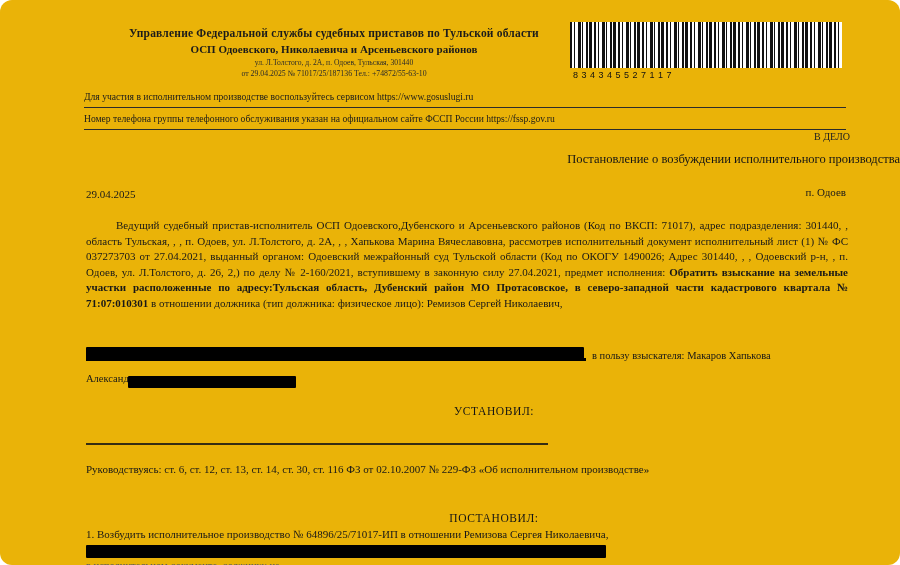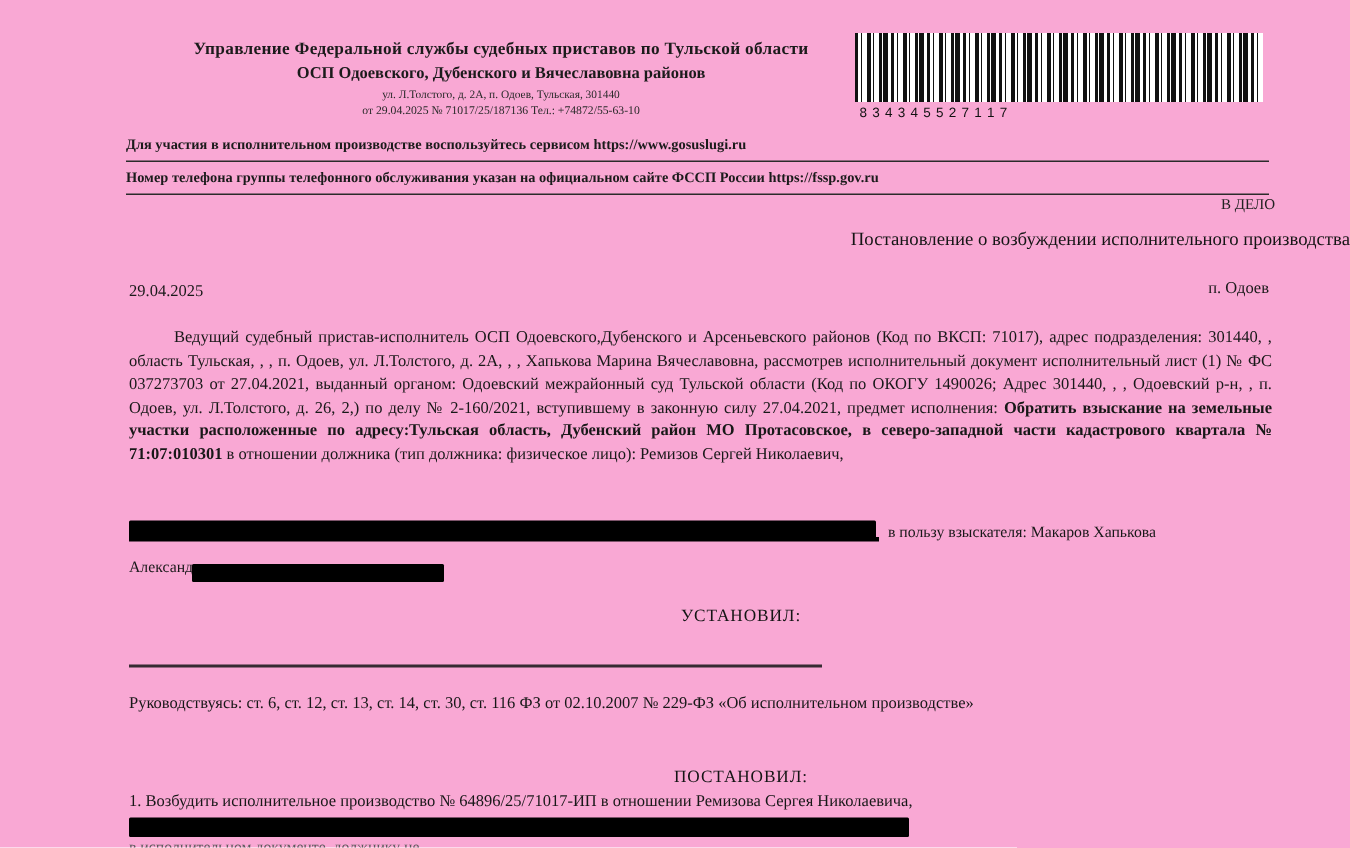--- a/index.html
+++ b/index.html
@@ -11,21 +11,22 @@
     width: 900px;
     height: 565px;
     overflow: hidden;
     font-family: "Liberation Serif", serif;
     color: #1a1a1a;
   }
   .page {
     position: relative;
     width: 900px;
     height: 565px;
-    background: #f9a8d4;
+    background: #eab308;
+    border-radius: 12px;
   }
   
   .header {
     position: absolute;
     left: 84px;
     top: 26px;
     width: 500px;
     text-align: center;
     line-height: 1.28;
   }
@@ -78,21 +79,21 @@
     font-size: 9px;
     letter-spacing: 0.5px;
     color: #111;
     margin-top: 2px;
     padding: 0 3px;
   }
   
   .notice {
     position: absolute;
     font-size: 9.6px;
-    font-weight: bold;
+    font-weight: normal;
     color: #1b1b1b;
   }
   .notice-1 { left: 84px; top: 91px; }
   .notice-2 { left: 84px; top: 113px; }
   .rule {
     position: absolute;
     left: 84px;
     width: 762px;
     border-top: 1px solid #2b2b2b;
   }
@@ -211,21 +212,21 @@
     overflow: hidden;
   }
 </style>
 </head>
 <body>
 
 <div class="page">
 
   <div class="header">
     <div class="org-line1">Управление Федеральной службы судебных приставов по Тульской области</div>
-    <div class="org-line2">ОСП Одоевского, Дубенского и Вячеславовна районов</div>
+    <div class="org-line2">ОСП Одоевского, Николаевича и Арсеньевского районов</div>
     <div class="addr">ул. Л.Толстого, д. 2А, п. Одоев, Тульская, 301440</div>
     <div class="doc-ref">от 29.04.2025 № 71017/25/187136 Тел.: +74872/55-63-10</div>
   </div>
 
   <div class="barcode-wrap">
     <div class="barcode"></div>
     <div class="barcode-digits">8 3 4 3 4 5 5 2 7 1 1 7</div>
   </div>
 
   <div class="rule rule-1"></div>

